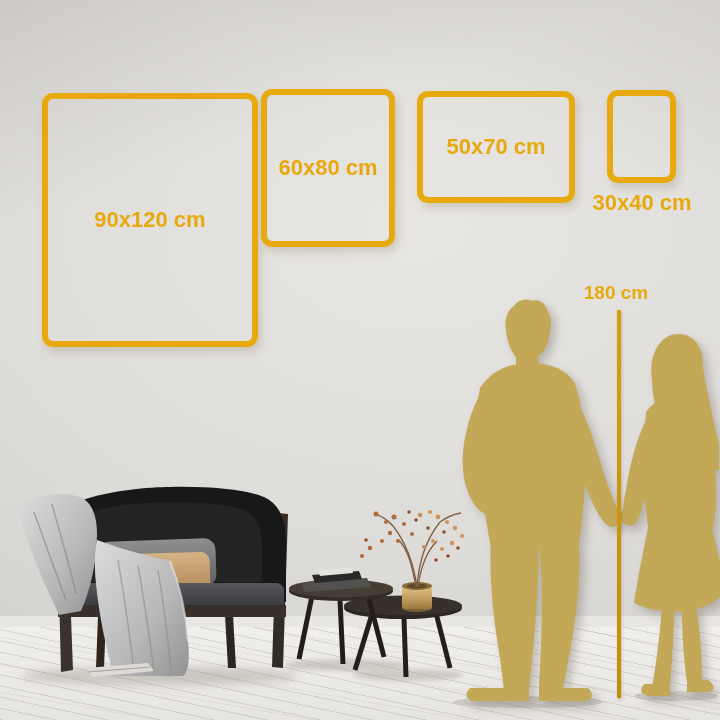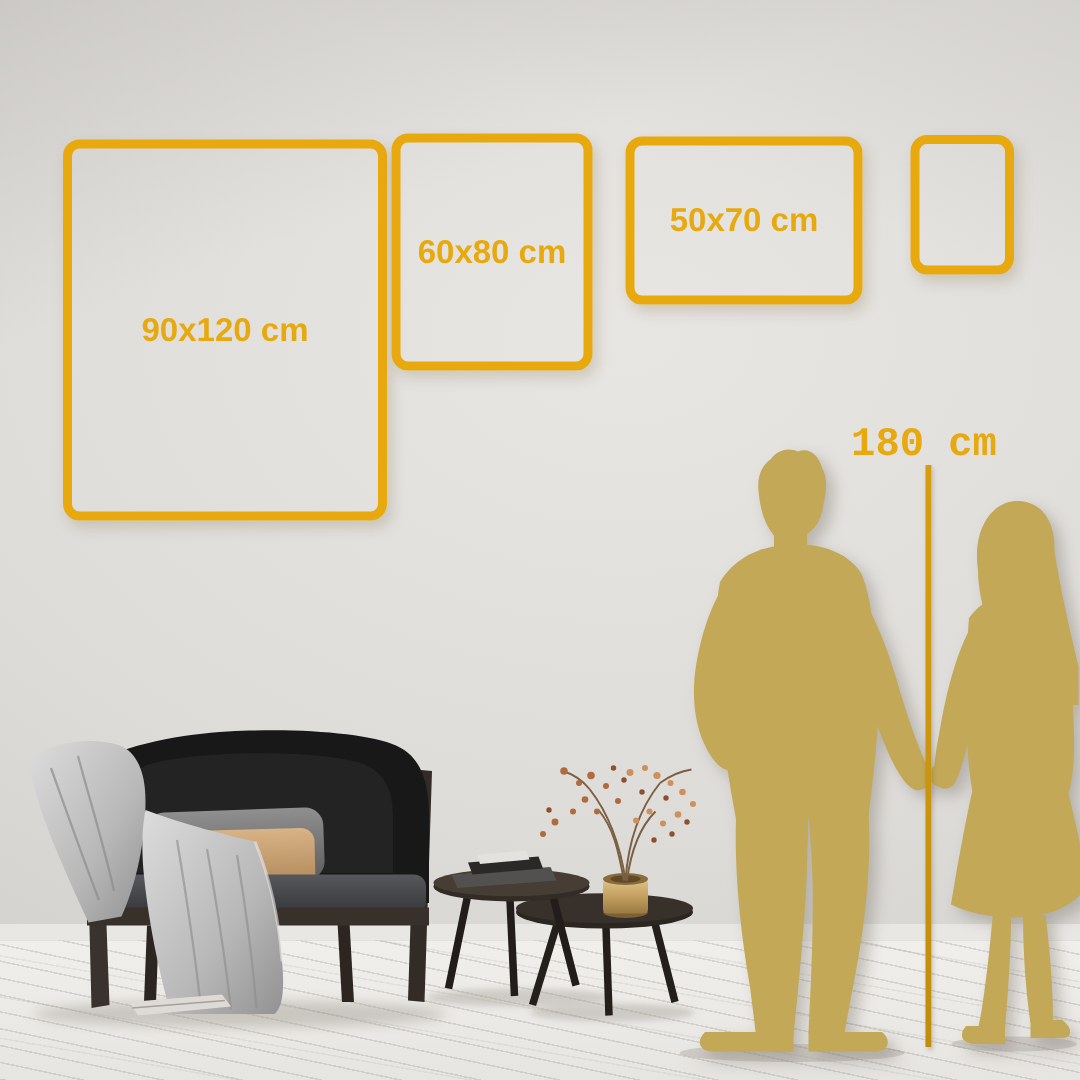--- a/index.html
+++ b/index.html
@@ -39,21 +39,21 @@
     font-size:22px;font-weight:bold;white-space:nowrap;
   }
   .f90{left:42px;top:93px;width:216px;height:254px;}
   .f60{left:261px;top:89px;width:134px;height:158px;}
   .f50{left:417px;top:91px;width:158px;height:112px;}
   .f30{left:607px;top:90px;width:69px;height:93px;}
   .l30{position:absolute;left:584px;top:190px;width:116px;text-align:center;}
   
   .mlabel{
     position:absolute;left:561px;top:282px;width:110px;text-align:center;
-    color:var(--accent-gold,#e8a90f);font-size:27px;font-weight:bold;font-family:Liberation Mono, monospace;
+    color:var(--accent-gold,#e8a90f);font-size:19px;font-weight:bold;
   }
   .mline{
     position:absolute;left:617px;top:310px;width:4px;height:388px;
     background:linear-gradient(var(--line-gold,#d79d10),#c08d0c);
     box-shadow:1px 2px 3px rgba(90,75,40,.25);
   }
   
   .art,.people{position:absolute;left:0;top:0;width:720px;height:720px;pointer-events:none;}
   .people{filter:drop-shadow(5px 5px 5px rgba(115,108,95,.38));}
 </style>
@@ -186,20 +186,21 @@
   <div class="frame f90">
     <span class="flabel">90x120 cm</span>
   </div>
   <div class="frame f60">
     <span class="flabel">60x80 cm</span>
   </div>
   <div class="frame f50">
     <span class="flabel">50x70 cm</span>
   </div>
   <div class="frame f30"></div>
+  <div class="flabel l30">30x40 cm</div>
 
   <svg class="people" viewBox="0 0 720 720" aria-hidden="true">
     <ellipse cx="528" cy="702" rx="75" ry="6" fill="#8d887e" opacity=".3"></ellipse>
     <ellipse cx="676" cy="696" rx="42" ry="5" fill="#8d887e" opacity=".3"></ellipse>
     <g fill="var(--silhouette-gold,#c2a857)">
       <path d="M506,330 C504,318 508,310 514,306 C518,300 526,298 532,301 C540,298 546,304 548,312 C552,318 551,328 549,336 C548,346 543,354 536,357 L516,357 C510,350 507,340 506,330 Z"></path>
       <rect x="516" y="348" width="22" height="20"></rect>
       <path d="M480,388 C490,372 506,364 527,363 C550,362 566,370 574,382 C580,395 583,420 585,448 C587,478 583,512 579,544 L491,548 C485,515 477,468 477,432 C477,412 478,398 480,388 Z"></path>
       <path d="M488,384 C476,396 466,424 463,452 C461,476 467,496 477,508 C483,515 492,516 496,509 C499,501 493,482 491,463 C489,441 492,412 499,394 Z"></path>
       <path d="M560,382 C574,390 588,420 598,454 C605,478 612,498 618,510 C622,518 620,526 612,527 C604,526 596,512 588,492 C578,466 566,430 556,404 C552,394 554,386 560,382 Z"></path>

